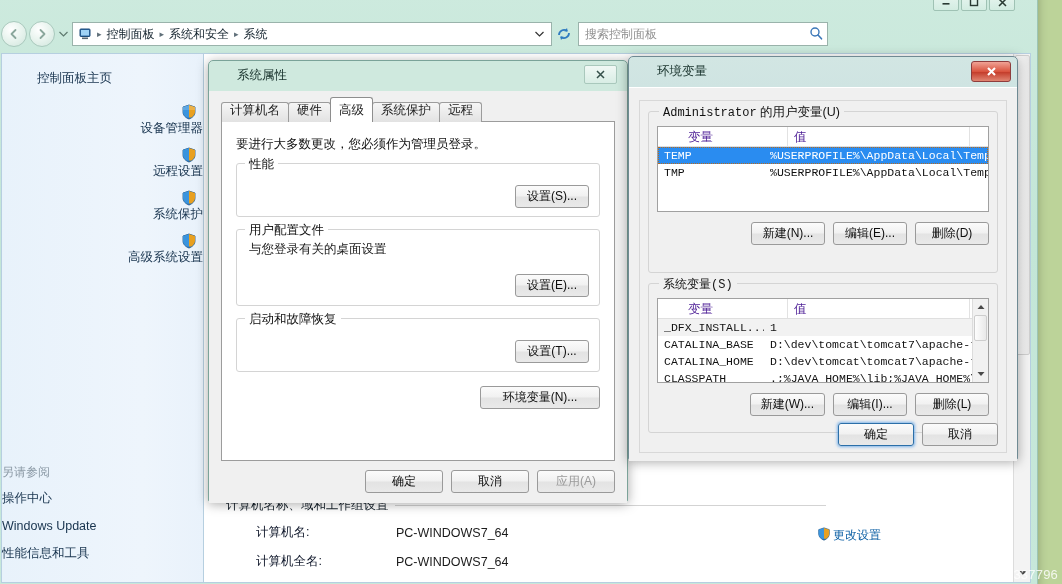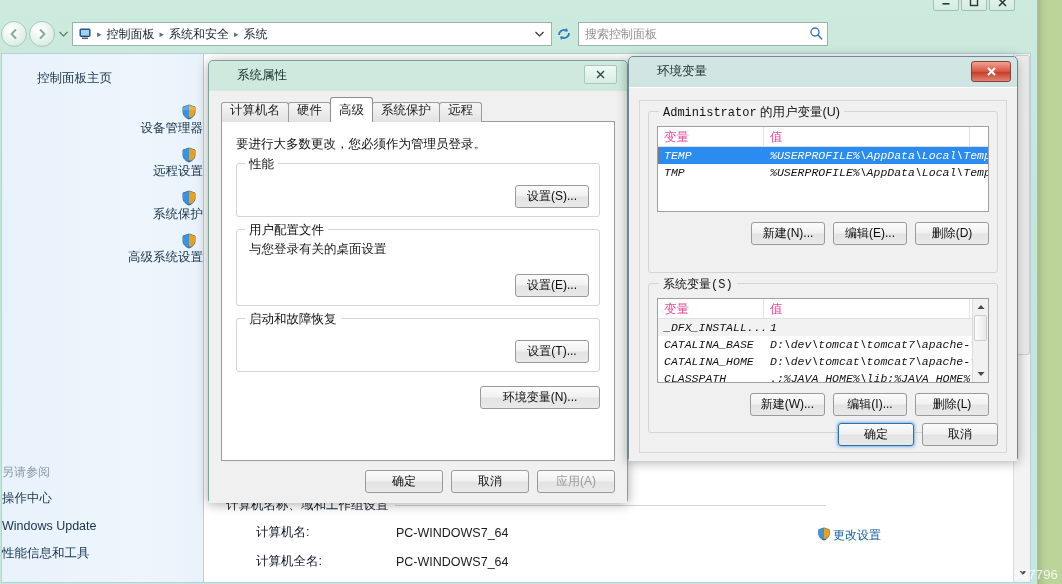--- a/index.html
+++ b/index.html
@@ -324,35 +324,34 @@
   .listview {
     background: #ffffff;
     border: 1px solid #a0a0a0;
     position: relative;
     overflow: hidden;
   }
   .lv-header {
     display: flex; height: 20px;
     background: #ffffff;
     border-bottom: 1px solid #dfdfdf;
-    font-size: 12.5px; color: #ec4899;
+    font-size: 12.5px; color: #4c1d95; padding-left: 24px;
   }
   .lv-header .col {
     padding: 2px 0 0 6px;
     border-right: 1px solid #e2e2e2;
   }
   .col-var { width: 106px; }
   .col-val { flex: 1; }
   .col-pad { width: 18px; border-right: none !important; }
   .lv-row {
     display: flex; height: 17px; align-items: center;
     font-size: 11.5px;
     font-family: "Liberation Mono","DejaVu Sans Mono",monospace;
     color: #111;
-    font-style: italic;
   }
   .lv-row .c1 { width: 106px; padding-left: 6px; overflow: hidden; white-space: nowrap; }
   .lv-row .c2 { flex: 1; padding-left: 6px; overflow: hidden; white-space: nowrap; }
   .lv-row.selected {
     background: #2a8cf0;
     color: #ffffff;
     outline: 1px dotted #b86a1e;
     outline-offset: -1px;
   }
   .lv-row.hl { background: #f2f2f2; }

